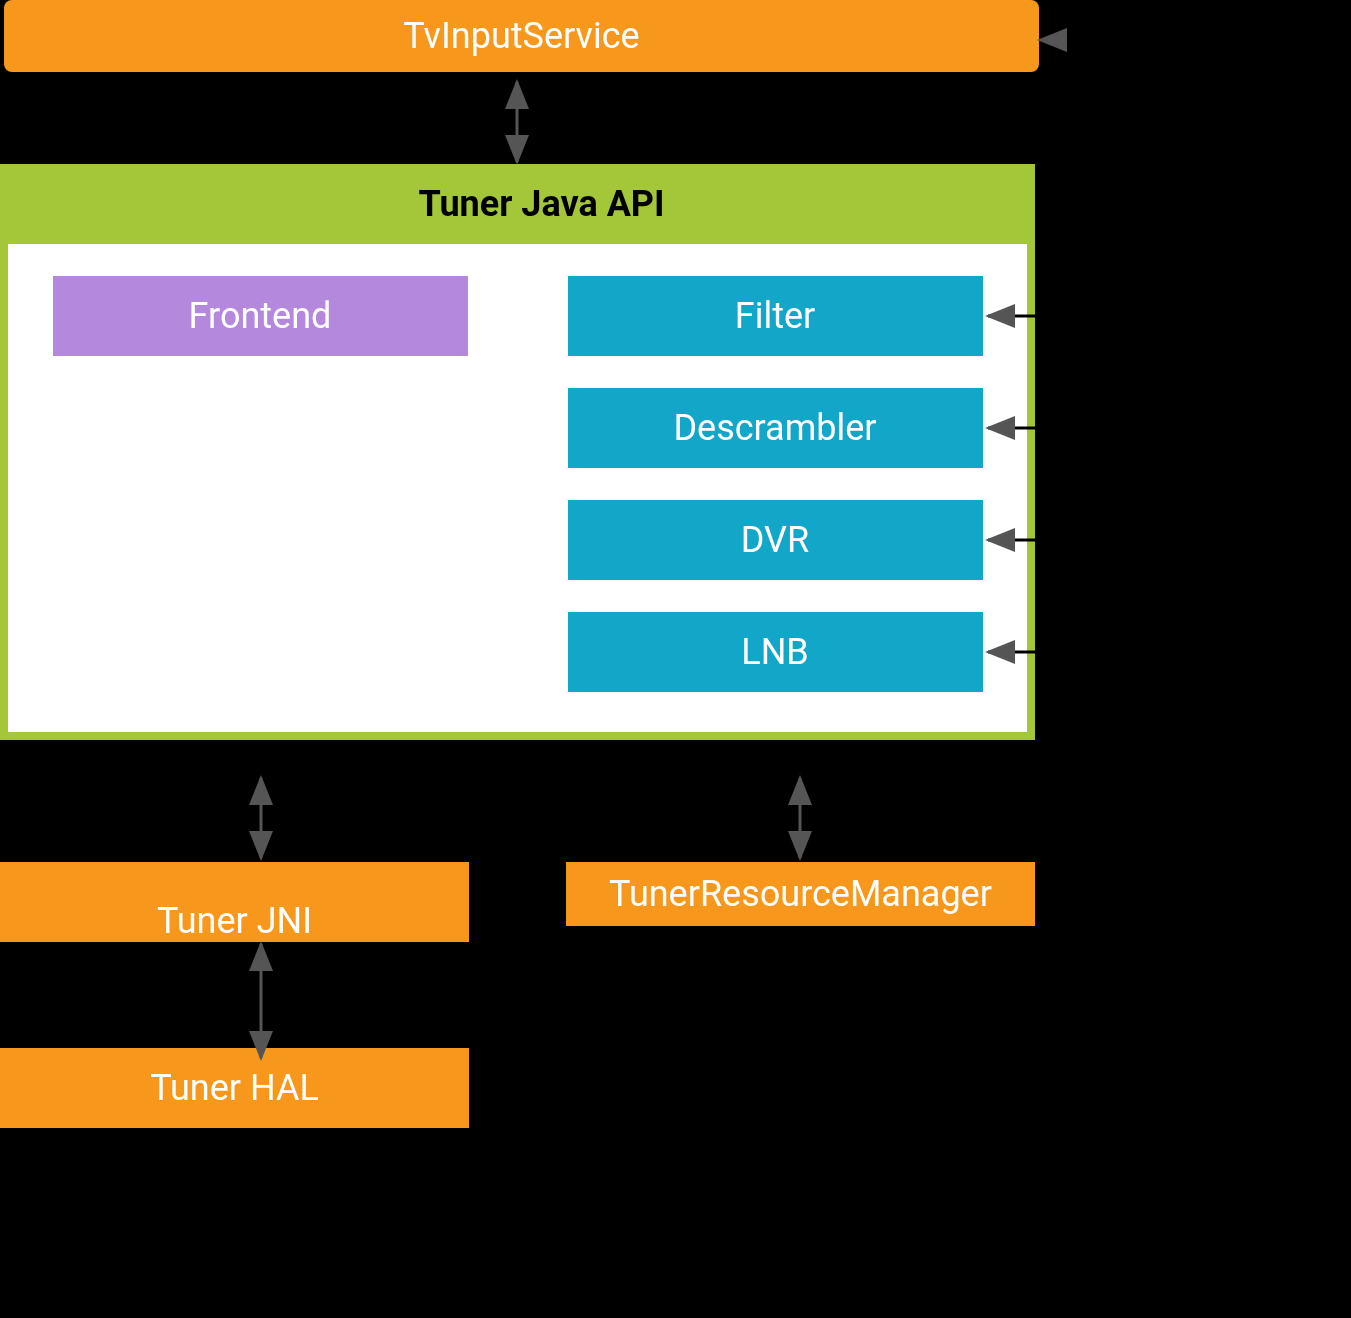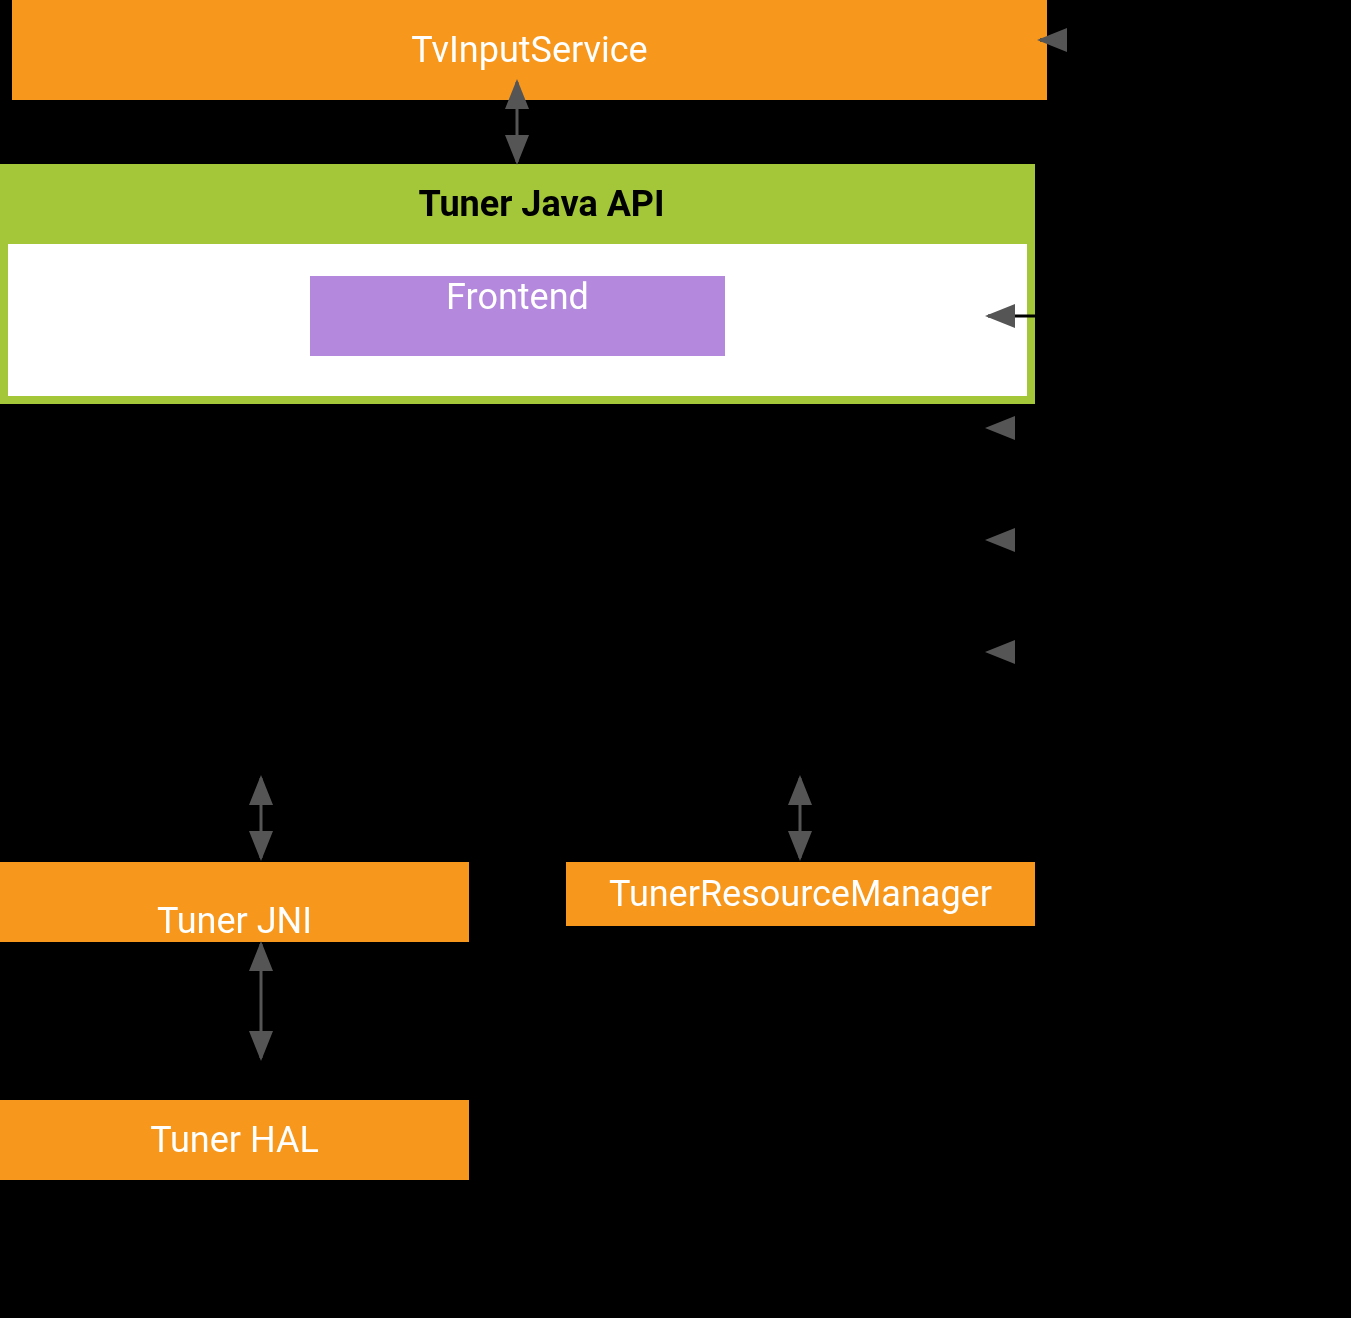--- a/index.html
+++ b/index.html
@@ -26,24 +26,25 @@
       background: #f7981d;
     }
     .purple {
       background: #b388dd;
     }
     .blue {
       background: #12a7c8;
     }
     .tv-input {
       position: absolute;
-      left: 12px;
+      left: 4px;
       top: 0;
       width: 1035px;
-      height: 100px;
+      height: 72px;
+      border-radius: 8px;
     }
     .tuner-api-container {
       position: absolute;
       left: 0;
       top: 164px;
       width: 1035px;
       background: #a4c639;
       padding-bottom: 8px;
     }
     .tuner-api-header {
@@ -66,21 +67,21 @@
     }
     .left-col, .right-col {
       display: flex;
       flex-direction: column;
       gap: 32px;
     }
     .inner-box {
       width: 415px;
       height: 80px;
       display: flex;
-      align-items: flex-start;
+      align-items: center;
       justify-content: center;
       font-size: 36px;
       color: #fff;
     }
     .tuner-jni {
       position: absolute;
       left: 0;
       top: 862px;
       width: 469px;
       height: 80px;
@@ -89,21 +90,21 @@
     .tuner-rm {
       position: absolute;
       left: 566px;
       top: 862px;
       width: 469px;
       height: 64px;
     }
     .tuner-hal {
       position: absolute;
       left: 0;
-      top: 1100px;
+      top: 1048px;
       width: 469px;
       height: 80px;
     }
     svg.arrows {
       position: absolute;
       left: 0;
       top: 0;
       width: 1351px;
       height: 1318px;
       pointer-events: none;
@@ -117,20 +118,34 @@
 </div>
 
 <div class="tuner-api-container">
   <div class="tuner-api-header">
     <span>Tuner Java API</span>
   </div>
   <div class="tuner-api-body">
     <div class="left-col">
       <div class="inner-box purple">
         <span>Frontend</span>
+      </div>
+    </div>
+    <div class="right-col">
+      <div class="inner-box blue">
+        <span>Filter</span>
+      </div>
+      <div class="inner-box blue">
+        <span>Descrambler</span>
+      </div>
+      <div class="inner-box blue">
+        <span>DVR</span>
+      </div>
+      <div class="inner-box blue">
+        <span>LNB</span>
       </div>
     </div>
   </div>
 </div>
 
 <div class="box orange tuner-jni">
   <span>Tuner JNI</span>
 </div>
 
 <div class="box orange tuner-rm">

